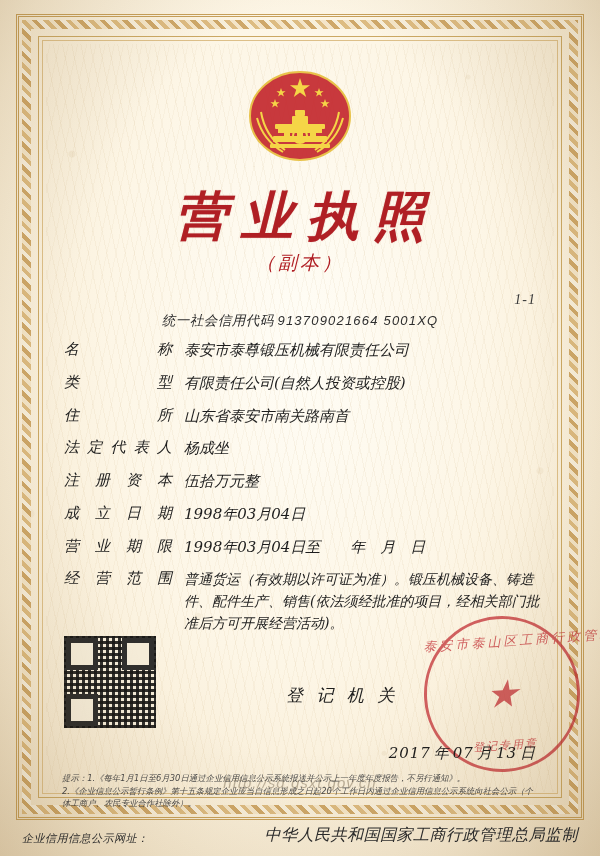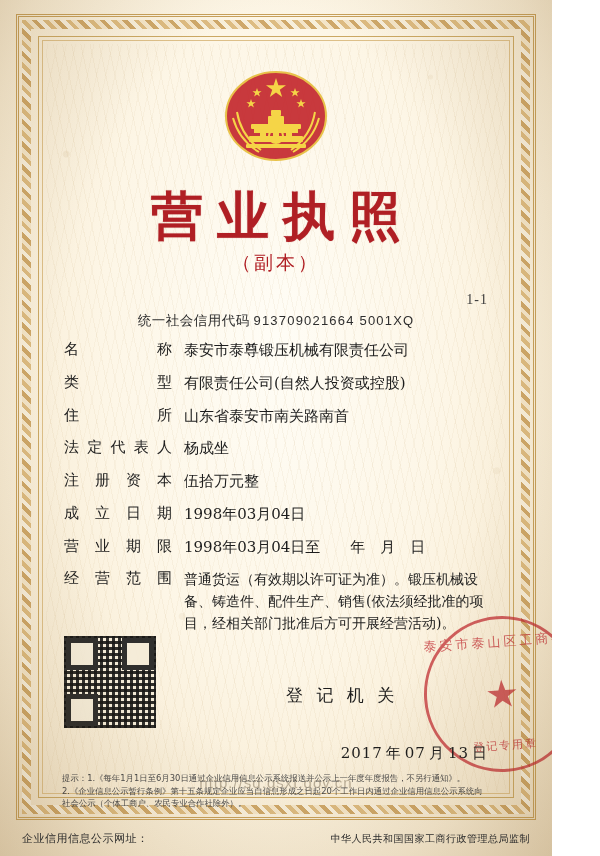--- a/index.html
+++ b/index.html
@@ -8,25 +8,26 @@
     background: #ffffff;
   }
   body {
     width: 600px;
     height: 856px;
     font-family: "Liberation Serif", serif;
   }
 
   .license {
     position: relative;
-    width: 552px;
+    width: 600px;
     height: 856px;
     background:
       radial-gradient(ellipse at 50% 40%, #fffdf6 0%, #fdf6e6 45%, #f6e9cf 78%, #e9d7b6 100%);
     overflow: hidden;
+    font-style: italic;
   }
 
   
   .grain {
     position: absolute;
     inset: 0;
     background-image:
       radial-gradient(circle at 12% 18%, rgba(190,160,110,.12) 0 3px, transparent 4px),
       radial-gradient(circle at 78% 9%, rgba(190,160,110,.10) 0 2px, transparent 3px),
       radial-gradient(circle at 33% 72%, rgba(190,160,110,.10) 0 3px, transparent 4px),
@@ -289,21 +290,21 @@
     left: 22px;
     bottom: 10px;
     font-size: 11px;
     color: #2a2a2a;
     letter-spacing: .5px;
   }
   .bottom-right {
     position: absolute;
     right: 22px;
     bottom: 10px;
-    font-size: 10px;
+    font-size: 16px;
     color: #2a2a2a;
     letter-spacing: .5px;
   }
 
   
   .guilloche {
     position: absolute;
     left: 46px; top: 44px; right: 46px; bottom: 64px;
     background-image:
       repeating-linear-gradient(78deg, rgba(200,170,120,.10) 0 1px, transparent 1px 9px),

